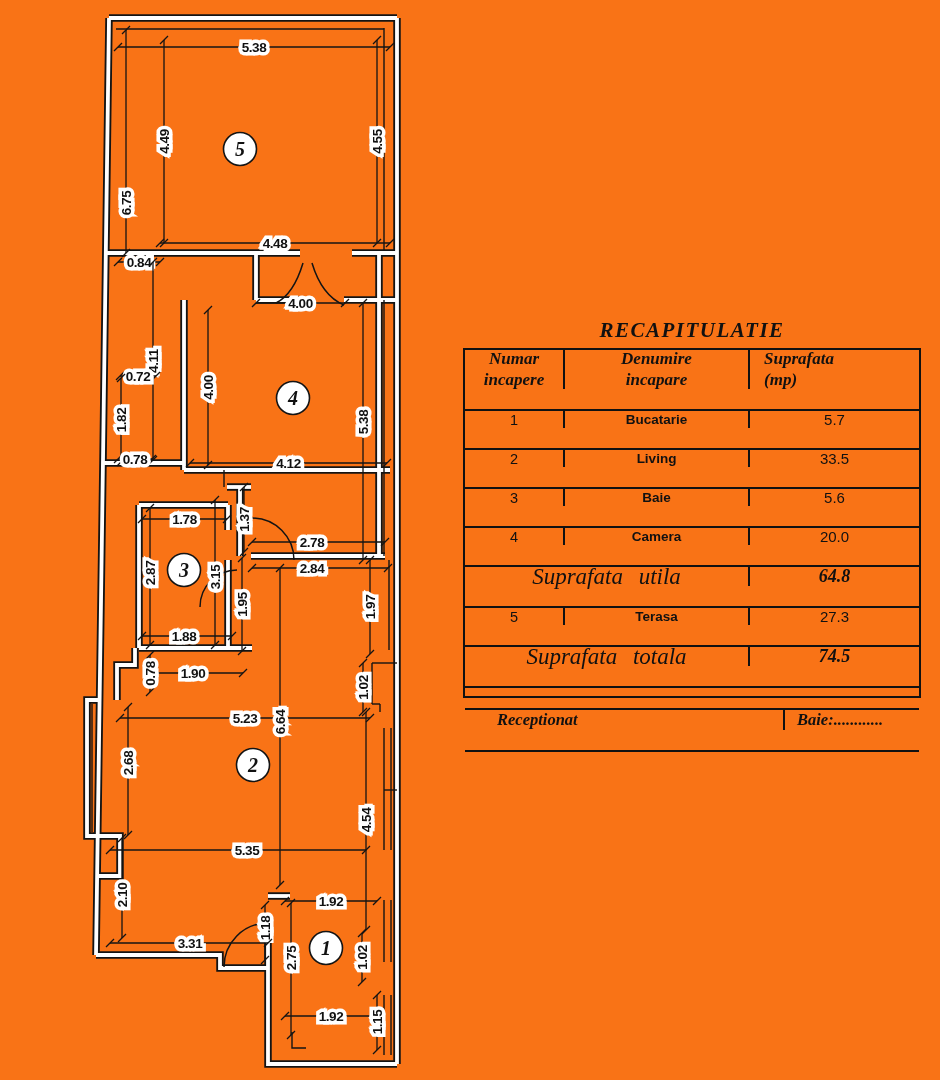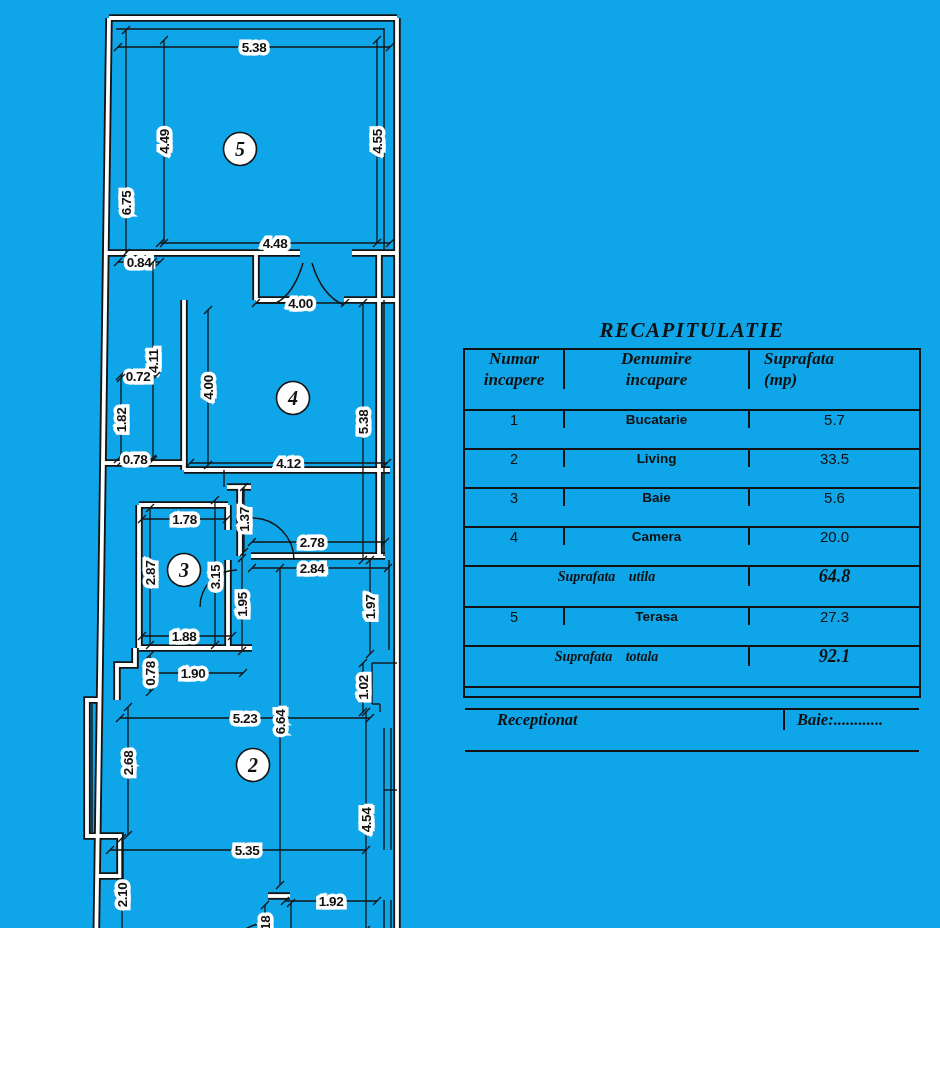--- a/index.html
+++ b/index.html
@@ -1,16 +1,16 @@
 <!DOCTYPE html>
 <html><head>
 <meta charset="utf-8">
 <style>
   html,body{margin:0;padding:0;background:#ffffff;}
-  #stage{position:relative;width:940px;height:928px;background:#0ea5e9;overflow:hidden;
+  #stage{position:relative;width:940px;height:1080px;background:#f97316;overflow:hidden;
          font-family:"Liberation Sans",sans-serif;color:#111;}
   svg{position:absolute;left:0;top:0;}
   .wall-b{stroke:#141414;stroke-width:7.5;fill:none;stroke-linejoin:miter;stroke-linecap:butt;}
   .wall-w{stroke:#ffffff;stroke-width:3.8;fill:none;stroke-linejoin:miter;stroke-linecap:butt;}
   .thin{stroke:#141414;stroke-width:1.4;fill:none;}
   .arc{stroke:#141414;stroke-width:1.5;fill:none;}
   .dim{stroke:#141414;stroke-width:1.3;}
   text.dimlabel{font-family:"Liberation Sans",sans-serif;font-weight:bold;font-size:13.5px;
     fill:#111;paint-order:stroke;stroke:#ffffff;stroke-width:7px;letter-spacing:-0.4px;}
   circle.roomc{stroke:#141414;stroke-width:1.6;fill:#fff;}
@@ -29,21 +29,21 @@
   .c1{width:100px;align-items:center;}
   .c2{width:185px;align-items:center;}
   .c3{flex:1;align-items:center;}
   .hdr .tcell{font-family:"Liberation Serif",serif;font-style:italic;font-weight:bold;
     font-size:17px;line-height:1.18;}
   .hdr .c3{align-items:flex-start;padding-left:14px;}
   .rnum{font-size:14.5px;}
   .rname{font-weight:bold;font-size:13.5px;}
   .rarea{font-size:15px;}
   .sumlabel{flex-basis:285px;flex-grow:0;align-items:center;font-family:"Liberation Serif",serif;
-    font-style:italic;font-weight:bold;font-size:14px;word-spacing:10px;}
+    font-style:italic;font-weight:normal;font-size:23px;word-spacing:10px;}
   .sumval{flex:1;align-items:center;font-family:"Liberation Serif",serif;font-style:italic;
     font-weight:bold;font-size:18px;}
   .sgn{flex-basis:320px;flex-grow:0;align-items:center;font-family:"Liberation Serif",serif;
     font-style:italic;font-weight:bold;font-size:16.5px;word-spacing:7px;}
   .sgnR{flex:1;align-items:center;font-family:"Liberation Serif",serif;font-style:italic;
     font-weight:bold;font-size:16.5px;}
   .recL{flex-basis:320px;flex-grow:0;align-items:flex-start;padding-left:32px;
     font-family:"Liberation Serif",serif;font-style:italic;font-weight:bold;font-size:16.5px;}
   .recR{flex:1;align-items:flex-start;padding-left:12px;font-family:"Liberation Serif",serif;
     font-style:italic;font-weight:bold;font-size:16.5px;}
@@ -343,21 +343,21 @@
     </div>
 
     <div class="trow" style="height:20.5px">
       <div class="tcell c1 vline rnum">5</div>
       <div class="tcell c2 vline rname">Terasa</div>
       <div class="tcell c3 rarea">27.3</div>
     </div>
 
     <div class="trow" style="height:21px">
       <div class="tcell sumlabel vline">Suprafata totala</div>
-      <div class="tcell sumval">92.1</div>
+      <div class="tcell sumval">74.5</div>
     </div>
 
 
     <div class="trow" style="height:53px">
       <div class="tcell sgn vline"></div>
       <div class="tcell sgnR"></div>
     </div>
 
     <div class="trow" style="height:30px">
       <div class="tcell recL vline">Receptionat</div>

